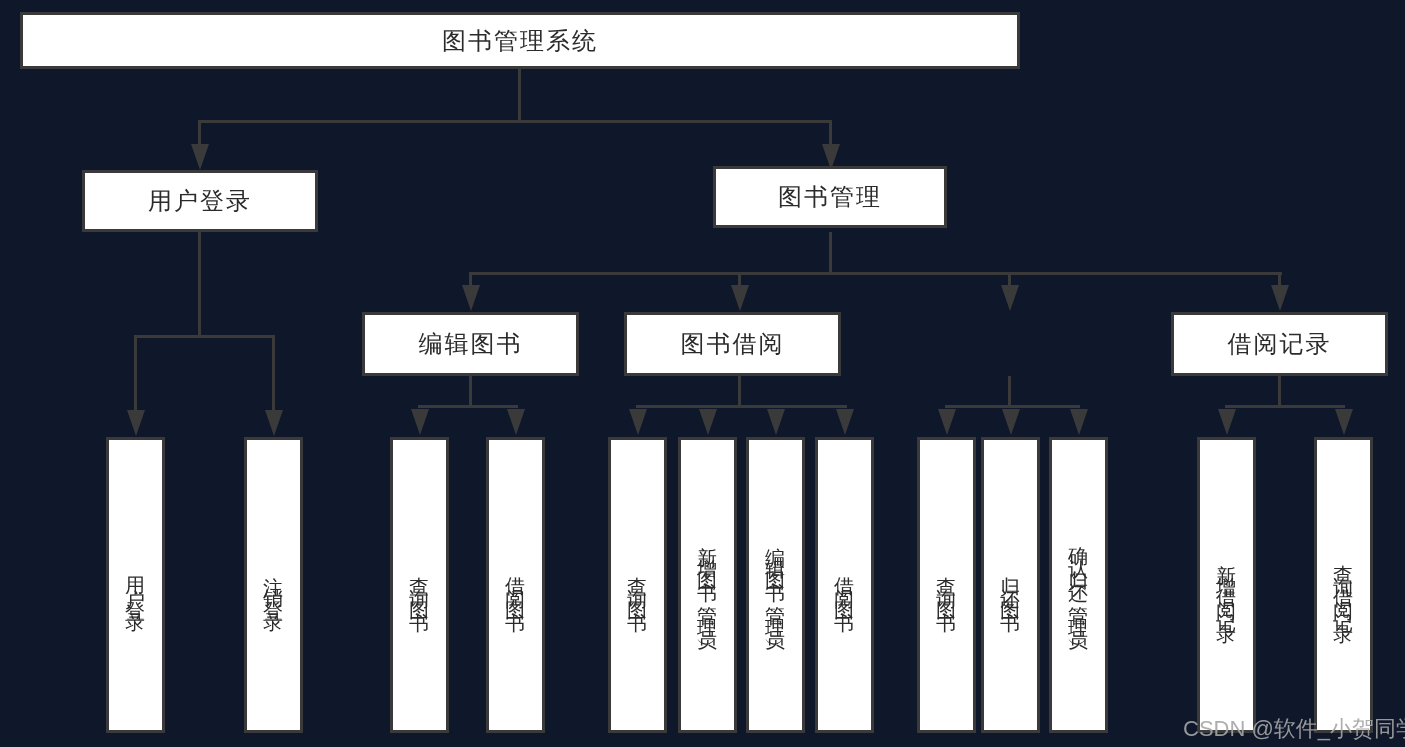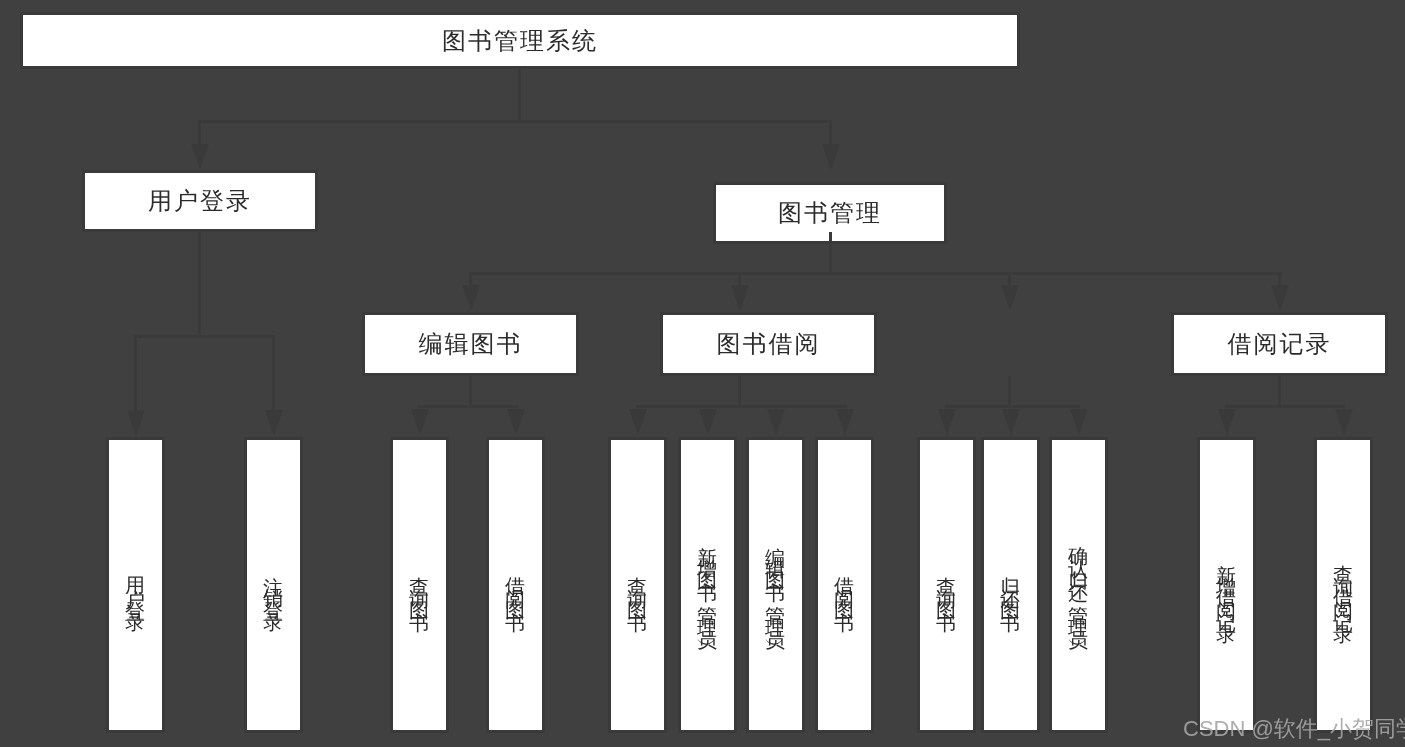--- a/index.html
+++ b/index.html
@@ -4,21 +4,21 @@
 <style>
   html, body {
     margin: 0;
     padding: 0;
     background: #ffffff;
   }
   .canvas {
     position: relative;
     width: 1405px;
     height: 747px;
-    background: #404040;
+    background: #0f172a;
     overflow: hidden;
     font-family: "Liberation Sans", sans-serif;
     color: #2b2b2b;
   }
   .box {
     position: absolute;
     border: 3px solid #3a3a3a;
     background: #ffffff;
     box-sizing: border-box;
     display: flex;
@@ -82,21 +82,21 @@
   <div class="vline" style="left:518px; top:69px;  height:53px"></div>
   <div class="hline" style="left:198px; top:120px; width:634px"></div>
   <div class="vline" style="left:198px; top:122px; height:24px"></div>
   <div class="arrow" style="left:191px; top:144px"></div>
   <div class="vline" style="left:829px; top:122px; height:24px"></div>
   <div class="arrow" style="left:822px; top:144px"></div>
 
   <div class="box" style="left:82px; top:170px; width:236px; height:62px">
     <span class="hlabel">用户登录</span>
   </div>
-  <div class="box" style="left:713px; top:182px; width:234px; height:62px">
+  <div class="box" style="left:713px; top:166px; width:234px; height:62px">
     <span class="hlabel">图书管理</span>
   </div>
 
   <div class="vline" style="left:198px; top:232px; height:106px"></div>
   <div class="hline" style="left:134px; top:335px; width:141px"></div>
   <div class="vline" style="left:134px; top:338px; height:73px"></div>
   <div class="arrow" style="left:127px; top:410px"></div>
   <div class="vline" style="left:272px; top:338px; height:73px"></div>
   <div class="arrow" style="left:265px; top:410px"></div>
 
@@ -107,21 +107,21 @@
   <div class="vline" style="left:738px;  top:275px; height:12px"></div>
   <div class="arrow" style="left:731px;  top:285px"></div>
   <div class="vline" style="left:1008px; top:275px; height:12px"></div>
   <div class="arrow" style="left:1001px; top:285px"></div>
   <div class="vline" style="left:1278px; top:275px; height:12px"></div>
   <div class="arrow" style="left:1271px; top:285px"></div>
 
   <div class="box" style="left:362px; top:312px; width:217px; height:64px">
     <span class="hlabel">编辑图书</span>
   </div>
-  <div class="box" style="left:660px; top:312px; width:217px; height:64px">
+  <div class="box" style="left:624px; top:312px; width:217px; height:64px">
     <span class="hlabel">图书借阅</span>
   </div>
   <div class="box" style="left:1171px; top:312px; width:217px; height:64px">
     <span class="hlabel">借阅记录</span>
   </div>
 
   <div class="vline" style="left:469px; top:376px; height:32px"></div>
   <div class="hline" style="left:418px; top:405px; width:100px"></div>
   <div class="arrow" style="left:411px; top:409px"></div>
   <div class="arrow" style="left:507px; top:409px"></div>

